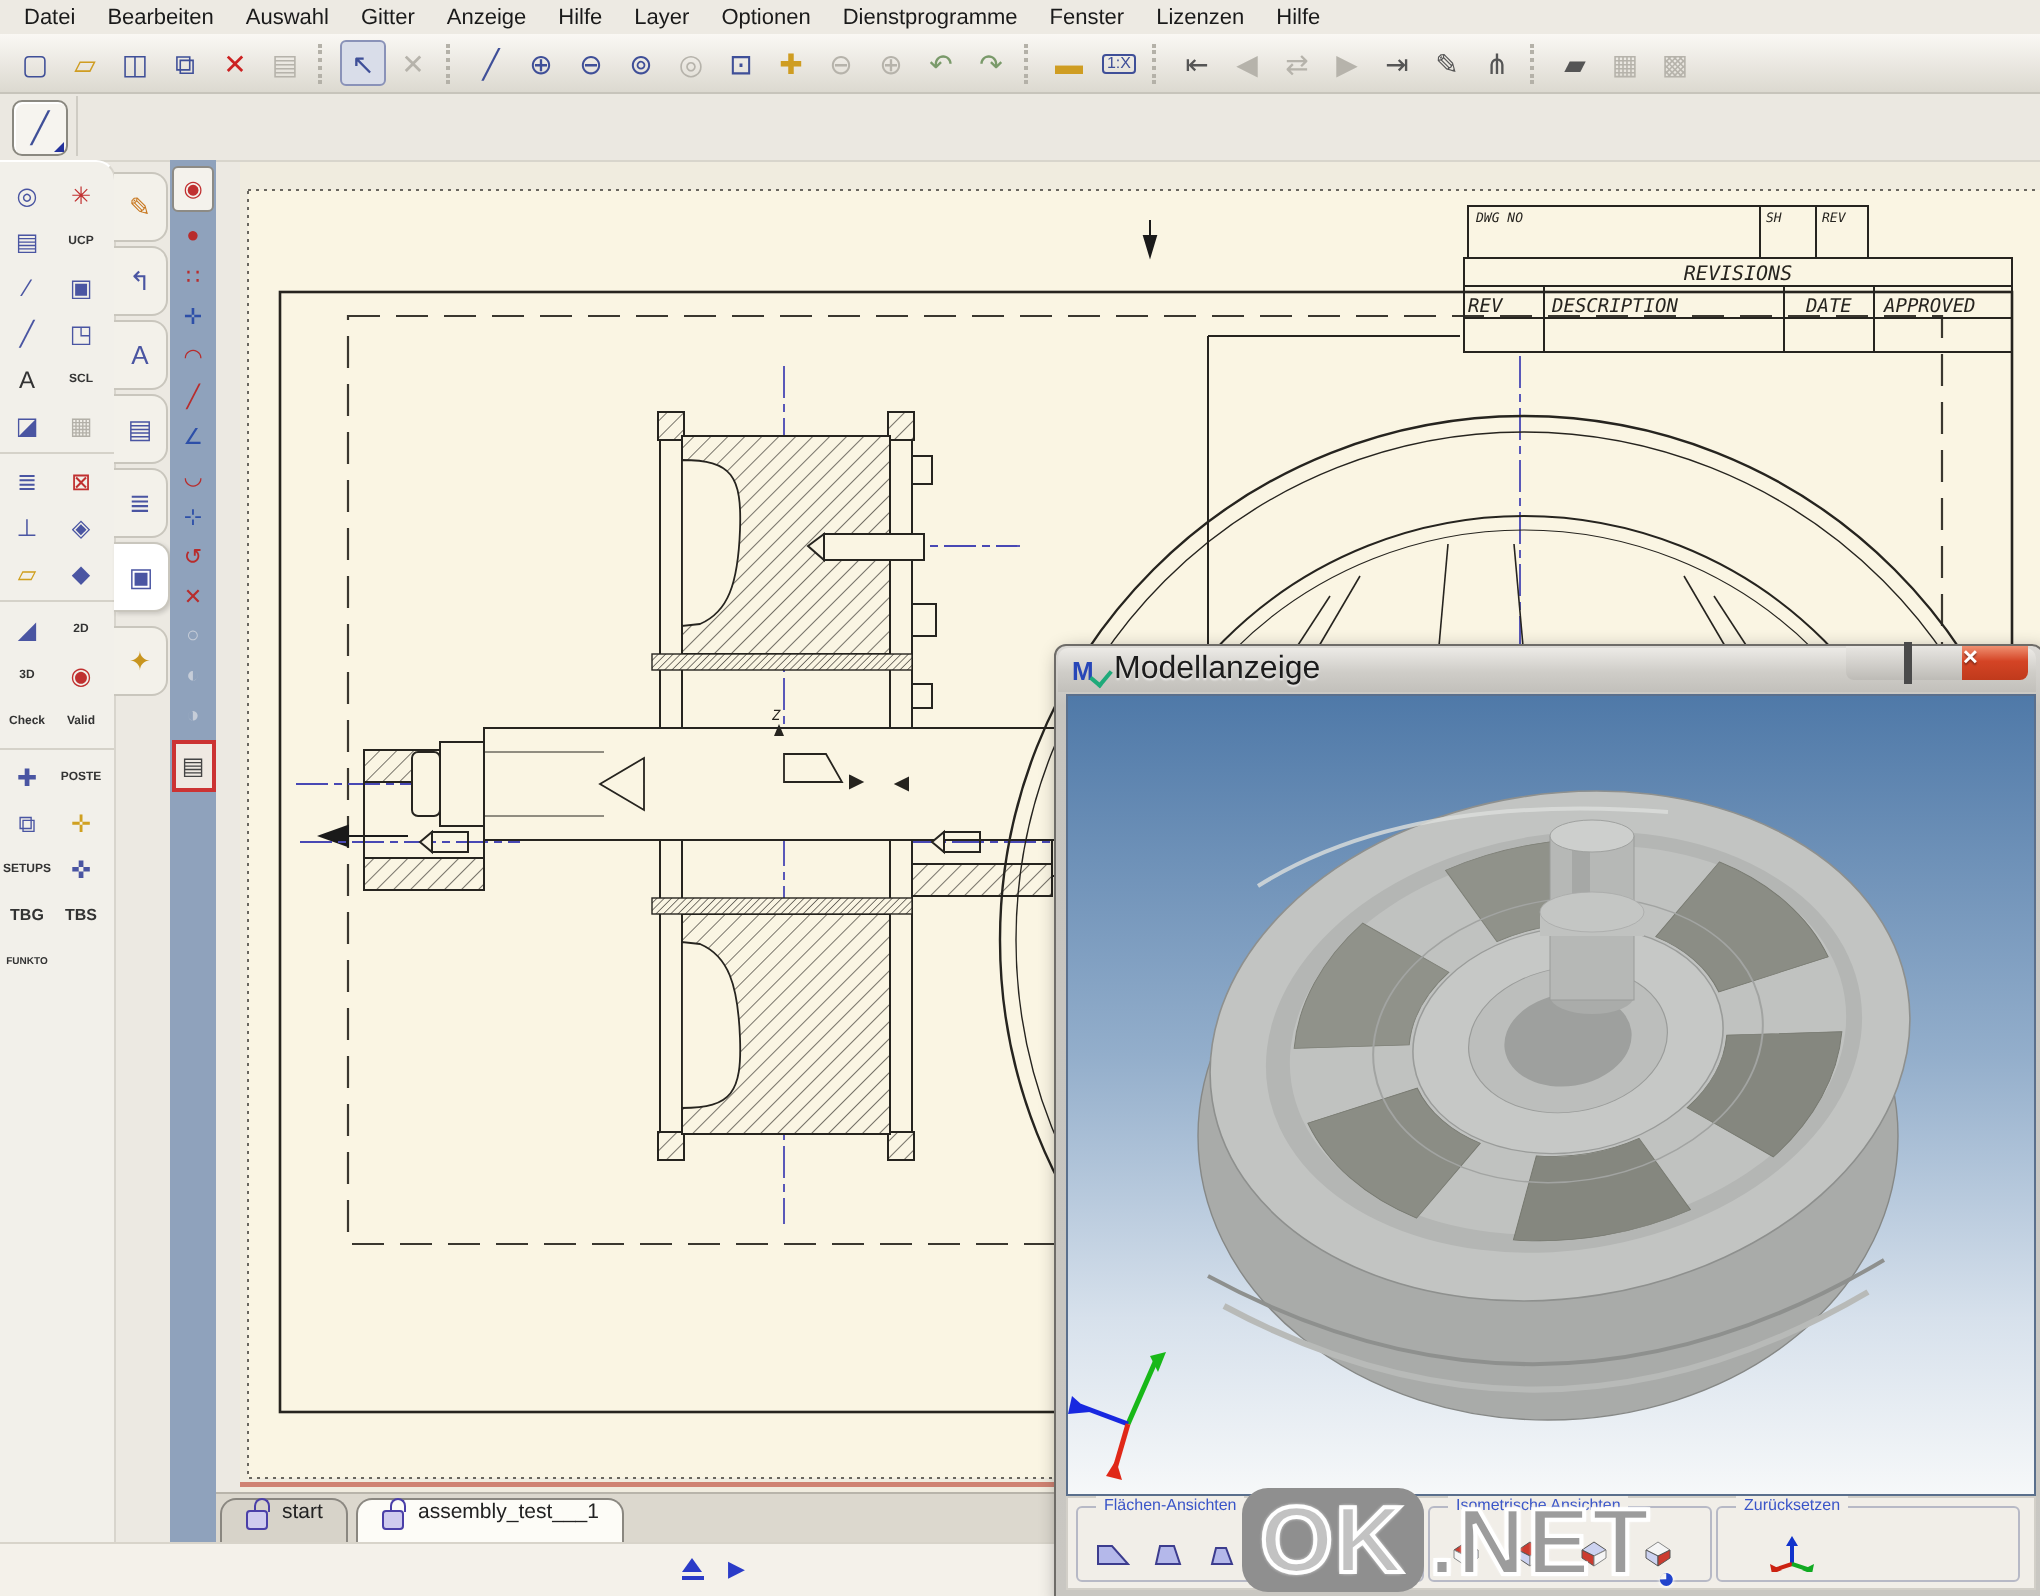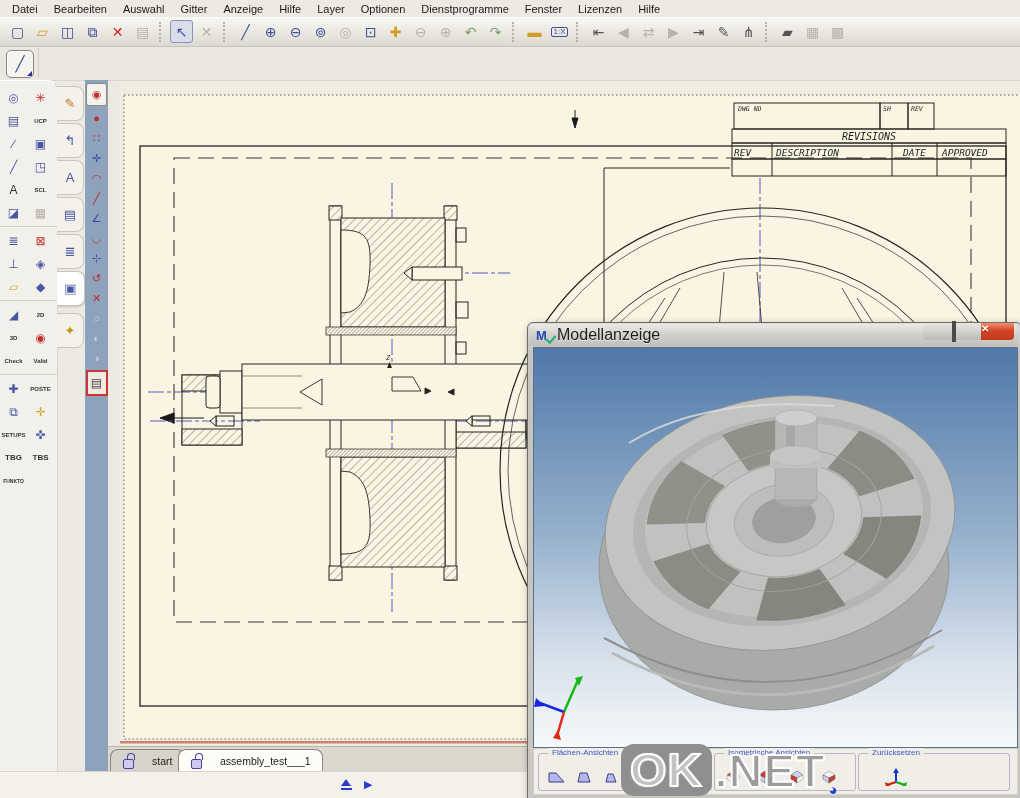--- a/index.html
+++ b/index.html
@@ -68,21 +68,21 @@
 
   
   #canvas{position:absolute;left:120px;top:80px;width:912px;height:666px;background:#f0ecdf;
           overflow:hidden;z-index:1}
   .tbt{font-family:"DejaVu Sans Mono",monospace;font-style:italic;fill:#26241f}
 
   
   #tabbar{position:absolute;left:108px;top:746px;width:912px;height:25px;background:#dcd8ce;
           border-top:1px solid #b8b4aa;z-index:2}
   .dtab{position:absolute;top:2px;height:22px;border:1px solid #8a8780;border-bottom:none;
-        border-radius:8px 8px 0 0;display:flex;align-items:center;gap:18px;padding:0 12px;
+        border-radius:8px 8px 0 0;display:flex;gap:7px;padding:0 12px;
         font-size:10.5px;color:#222;background:#fdfcf7}
   .dtab.inactive{background:#d7d3c9}
   .lock{width:9px;height:8px;background:#cfcbee;border:1.5px solid #4a3fa8;border-radius:2px;
         position:relative;margin-top:5px;flex:0 0 auto}
   .lock:before{content:"";position:absolute;width:6px;height:6px;border:1.5px solid #4a3fa8;
         border-bottom:none;border-radius:4px 4px 0 0;top:-7px;left:3px}
 
   
   #statusrow{position:absolute;left:0;top:771px;width:1020px;height:27px;background:#f4f1ea;
              border-top:1px solid #d8d4ca;z-index:2}

